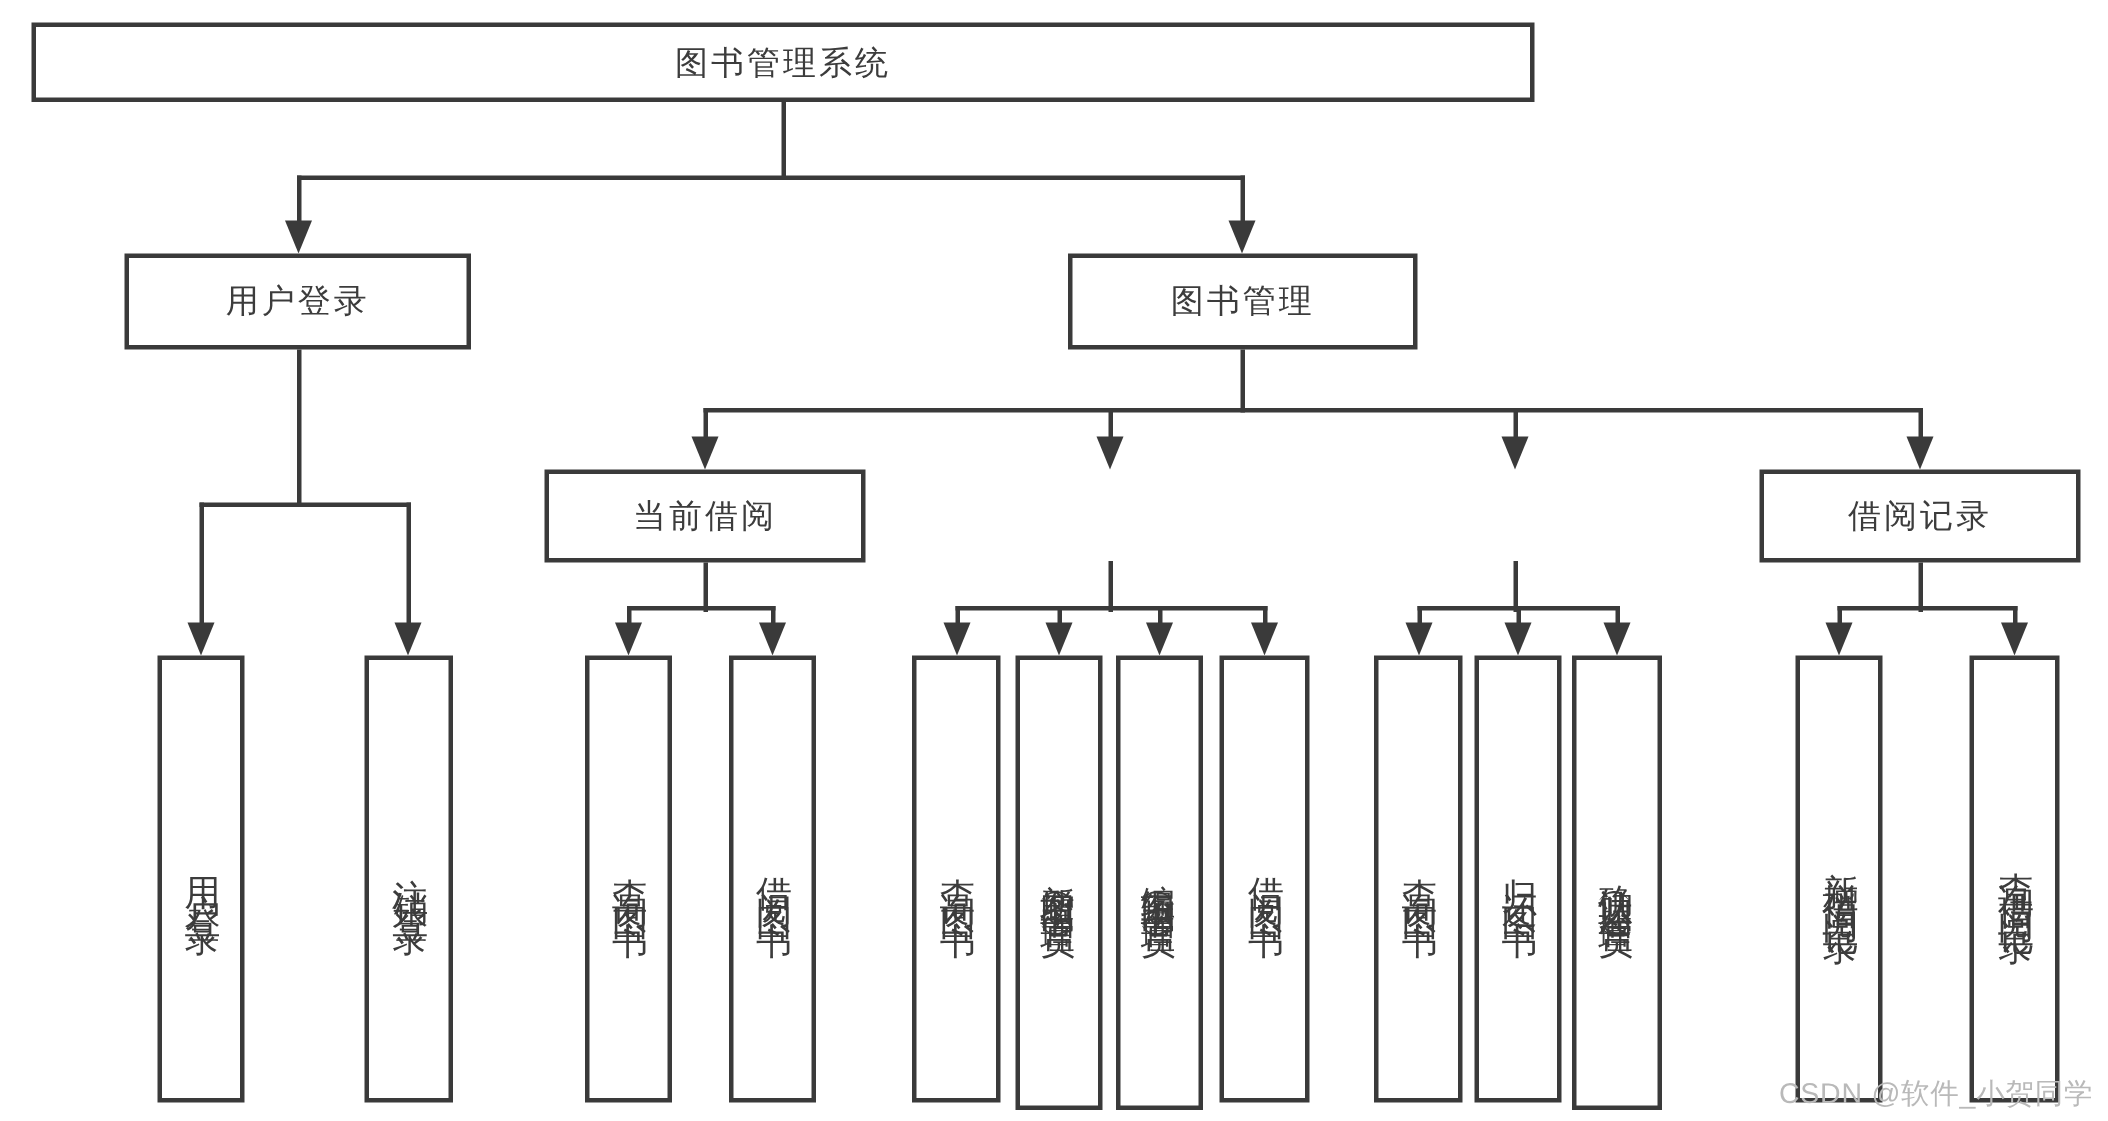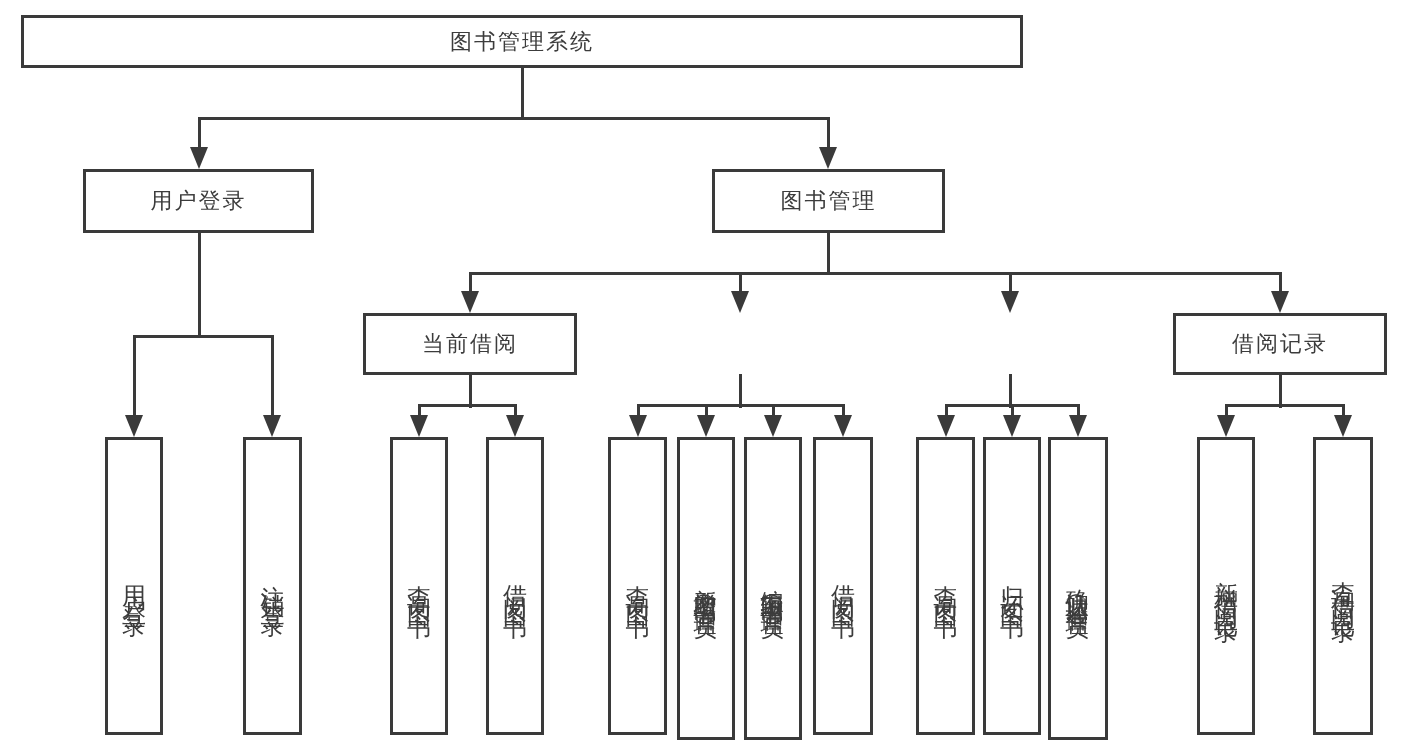--- a/index.html
+++ b/index.html
@@ -136,13 +136,14 @@
   <div class="vbox tight" style="left:744px;top:437px;width:58px;height:303px;">编辑图书（管理员）</div>
   <div class="vbox" style="left:813px;top:437px;width:60px;height:298px;">借阅图书</div>
 
   <div class="vbox" style="left:916px;top:437px;width:59px;height:298px;">查询图书</div>
   <div class="vbox" style="left:983px;top:437px;width:58px;height:298px;">归还图书</div>
   <div class="vbox tight" style="left:1048px;top:437px;width:60px;height:303px;">确认归还（管理员）</div>
 
   <div class="vbox mid" style="left:1197px;top:437px;width:58px;height:298px;">新增借阅记录</div>
   <div class="vbox mid" style="left:1313px;top:437px;width:60px;height:298px;">查询借阅记录</div>
 
+  <div id="watermark">CSDN @软件_小贺同学</div>
 </div>
 
 </body></html>

